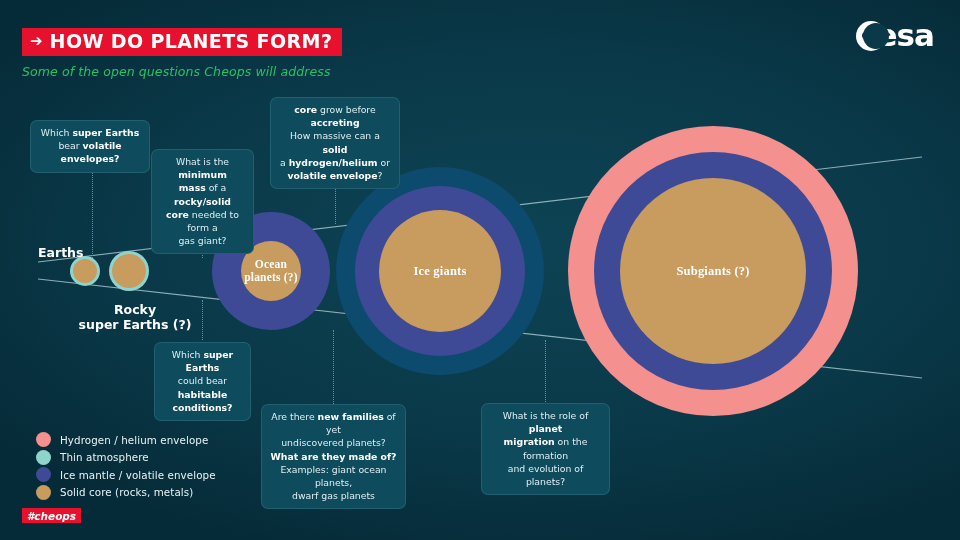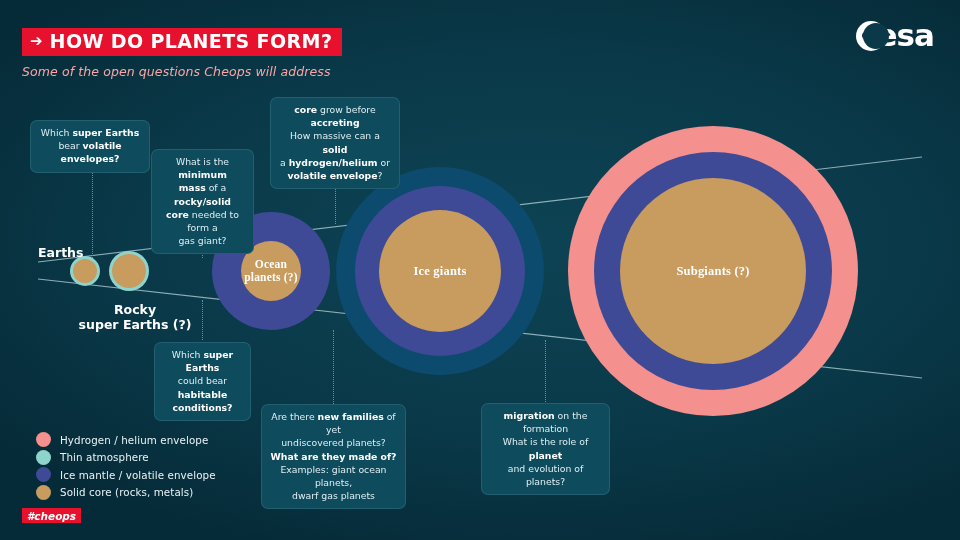--- a/index.html
+++ b/index.html
@@ -25,21 +25,21 @@
     display:flex; align-items:center; gap:7px;
   }
   #title-arrow { font-size:15px; font-weight:bold; line-height:1; color:#fff; }
   #title-text {
     font-family:"DejaVu Sans", sans-serif;
     font-size:19px; font-weight:bold; letter-spacing:.4px;
     line-height:1; color:#fff;
   }
   #subtitle {
     position:absolute; left:22px; top:64px;
-    font-size:12.5px; font-style:italic; color:#fca5a5;
+    font-size:12.5px; font-style:italic; color:#22c55e;
     letter-spacing:.1px;
   }
   
   #esa-logo { position:absolute; right:26px; top:20px; display:flex; align-items:center; }
   #esa-mark { width:30px; height:30px; position:relative; }
   #esa-mark .disc {
     position:absolute; inset:0; border-radius:50%; background:#fff;
   }
   #esa-mark .bite {
     position:absolute; right:-3px; top:2px; width:26px; height:26px;
@@ -197,22 +197,22 @@
 
   <div class="callout" style="left:261px; top:404px; width:145px;">
       <div><span>Are there </span><b>new families</b><span> of yet</span></div>
       <div><span>undiscovered planets?</span></div>
       <div><b>What are they made of?</b></div>
       <div><span>Examples: giant ocean planets,</span></div>
       <div><span>dwarf gas planets</span></div>
     </div>
 
   <div class="callout" style="left:481px; top:403px; width:129px;">
+      <div><span>What is the role of </span><b>planet</b></div>
       <div><b>migration</b><span> on the formation</span></div>
-      <div><span>What is the role of </span><b>planet</b></div>
       <div><span>and evolution of planets?</span></div>
     </div>
 
   <div id="legend">
       <div class="legend-row">
         <span class="legend-swatch" style="background: rgb(244, 144, 142);"></span>
         <span class="legend-text">Hydrogen / helium envelope</span>
       </div>
       <div class="legend-row">
         <span class="legend-swatch" style="background: rgb(143, 212, 204);"></span>

